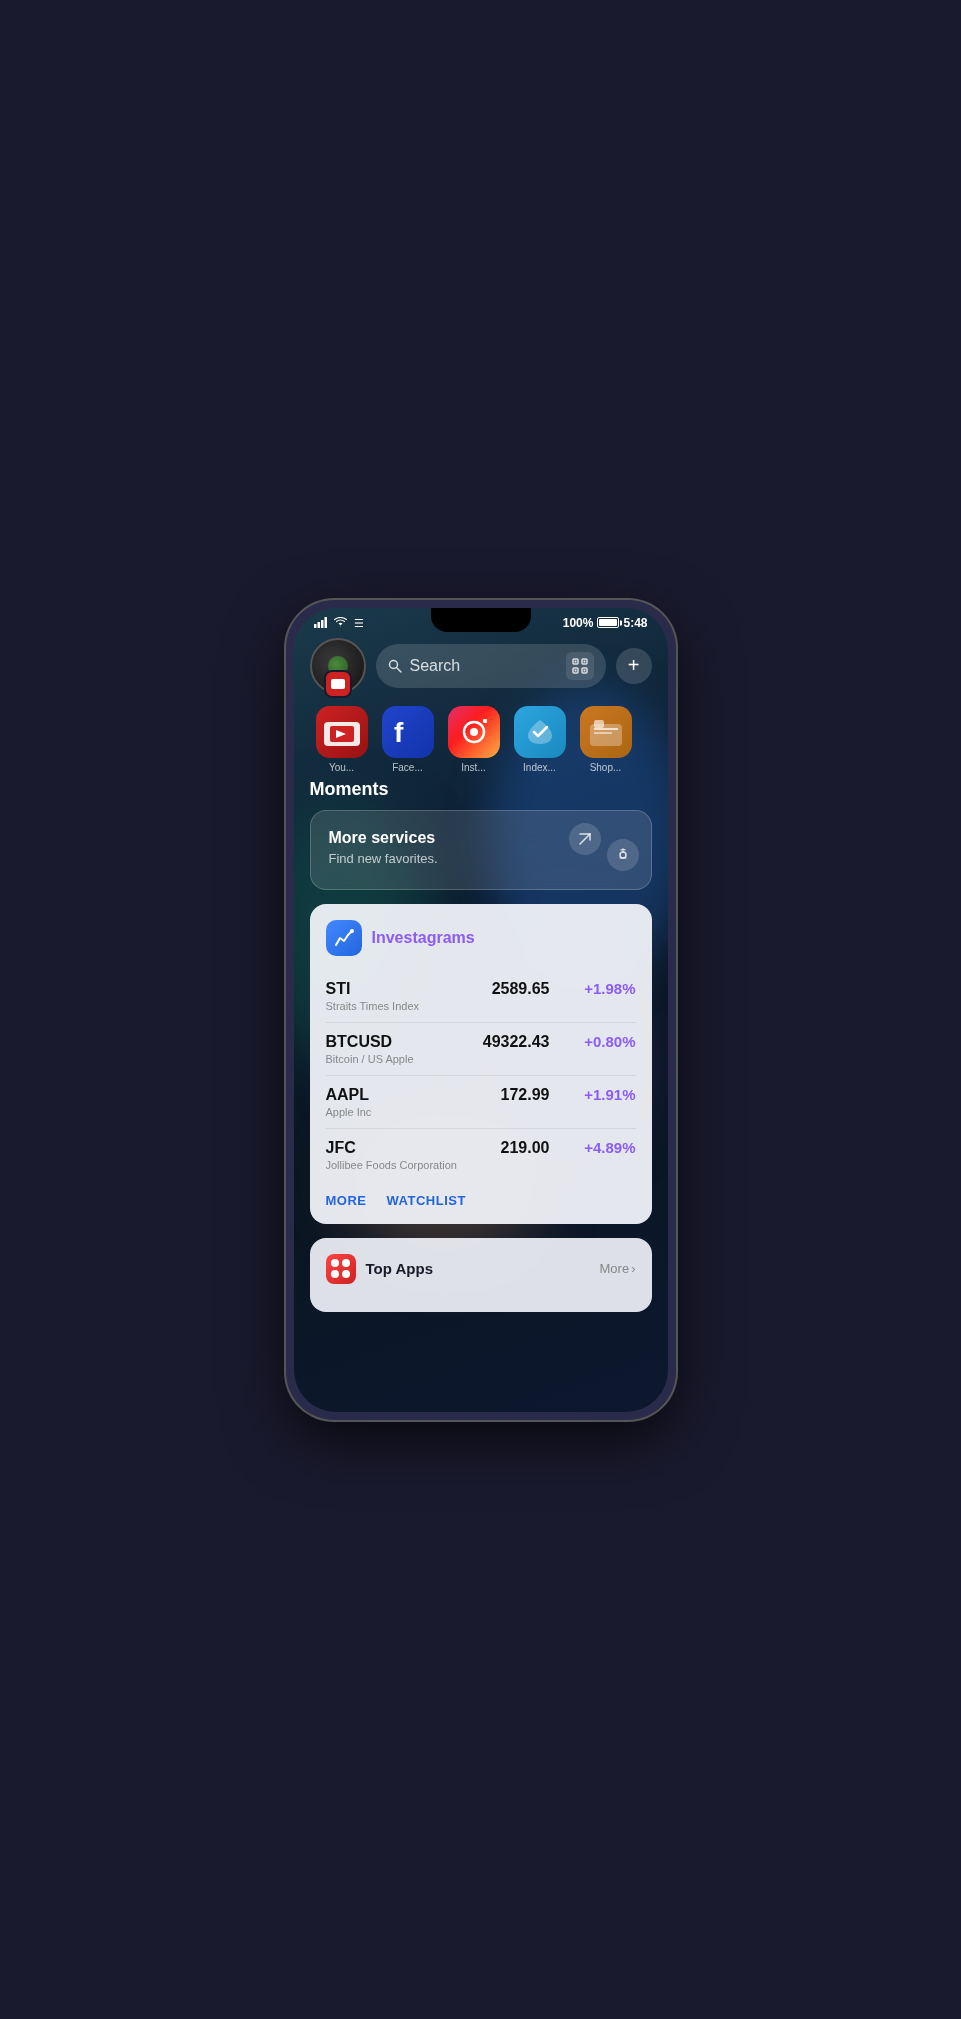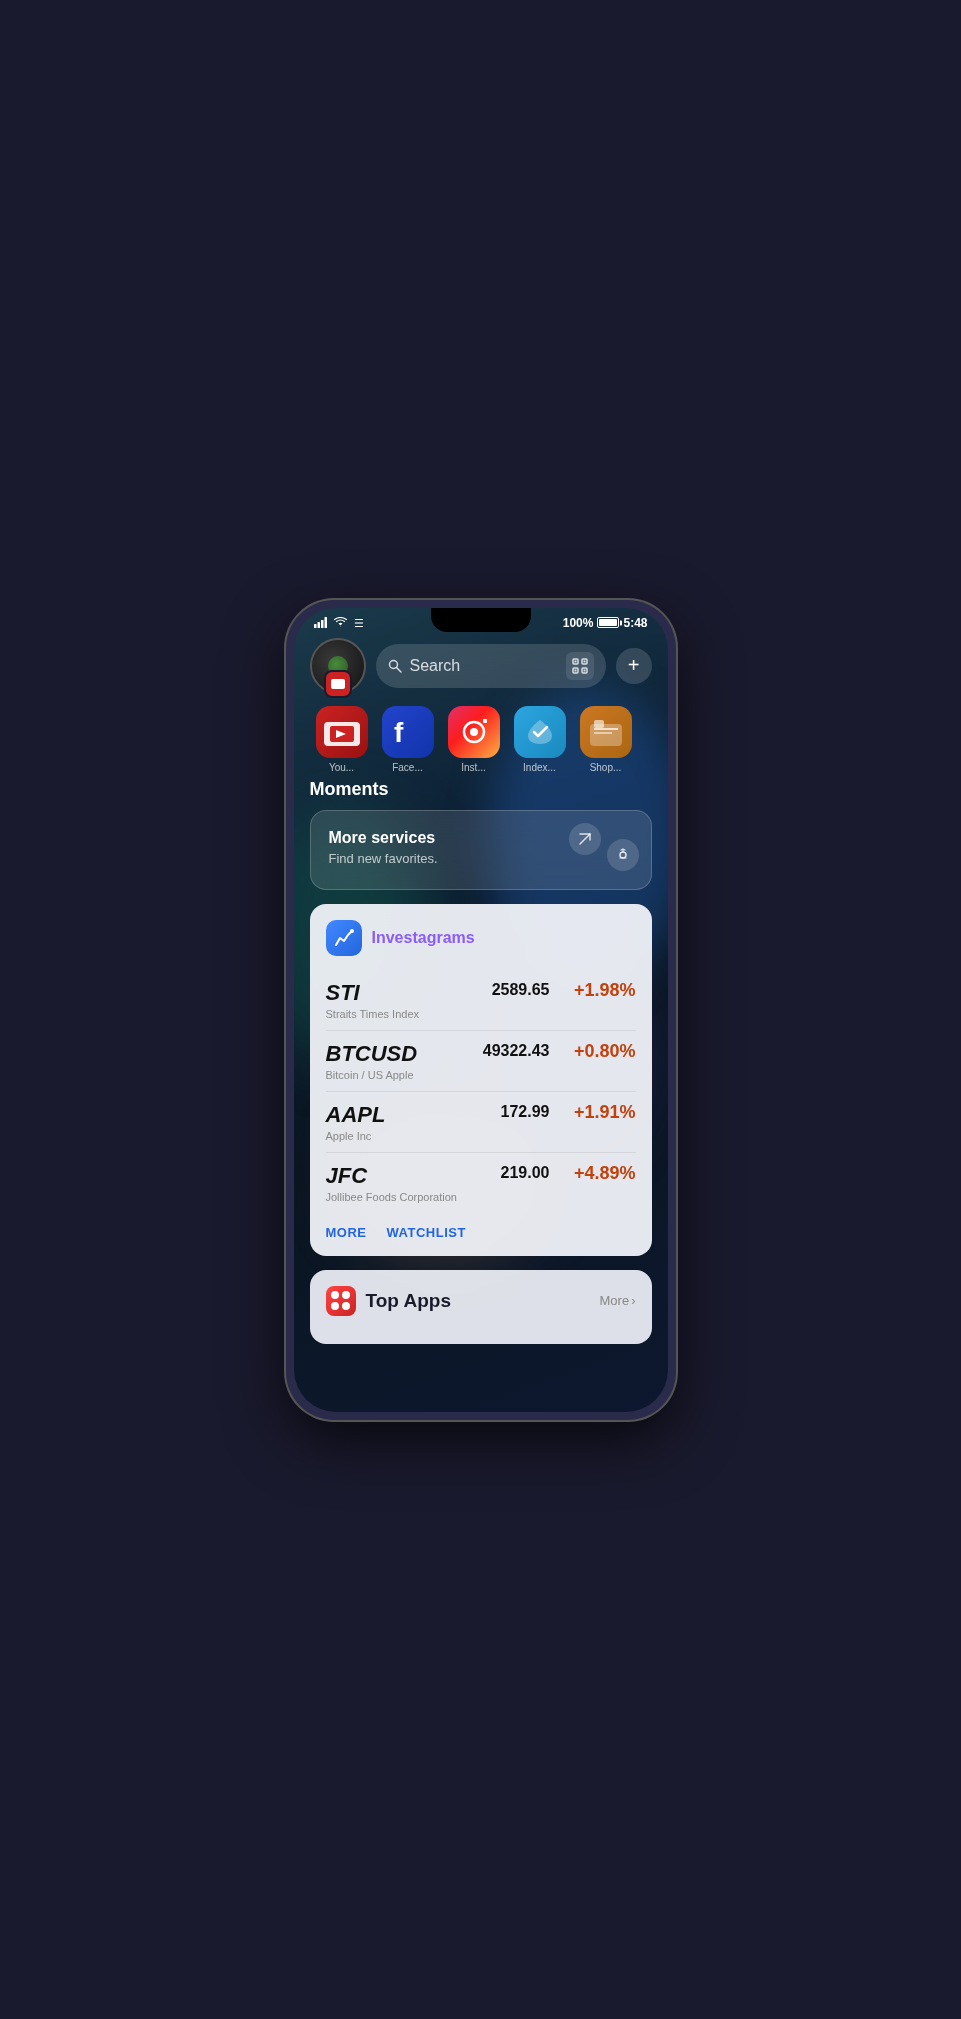--- a/index.html
+++ b/index.html
@@ -417,39 +417,38 @@
       align-items: flex-start;
       padding: 10px 0;
       border-bottom: 1px solid rgba(0,0,0,0.08);
     }
     .stock-row:last-of-type {
       border-bottom: none;
     }
     .stock-left {}
     .stock-ticker {
       color: #111;
-      font-size: 22px;
+      font-size: 16px;
       font-weight: 700;
-      font-style: italic;
     }
     .stock-name {
       color: #888;
       font-size: 11px;
       margin-top: 2px;
     }
     .stock-price {
       color: #111;
       font-size: 16px;
       font-weight: 700;
       text-align: right;
     }
     .stock-change {
-      font-size: 18px;
+      font-size: 15px;
       font-weight: 600;
-      color: #c2410c;
+      color: #8b5cf6;
       text-align: right;
       min-width: 70px;
     }
     .invest-footer {
       display: flex;
       gap: 20px;
       margin-top: 12px;
     }
     .invest-link {
       color: #2266dd;
@@ -492,21 +491,21 @@
       gap: 3px;
     }
     .dot {
       width: 8px;
       height: 8px;
       background: white;
       border-radius: 50%;
     }
     .top-apps-title {
       color: #1a1a2a;
-      font-size: 19px;
+      font-size: 15px;
       font-weight: 600;
     }
     .more-link {
       color: #888;
       font-size: 13px;
       display: flex;
       align-items: center;
       gap: 2px;
     }
   </style>

